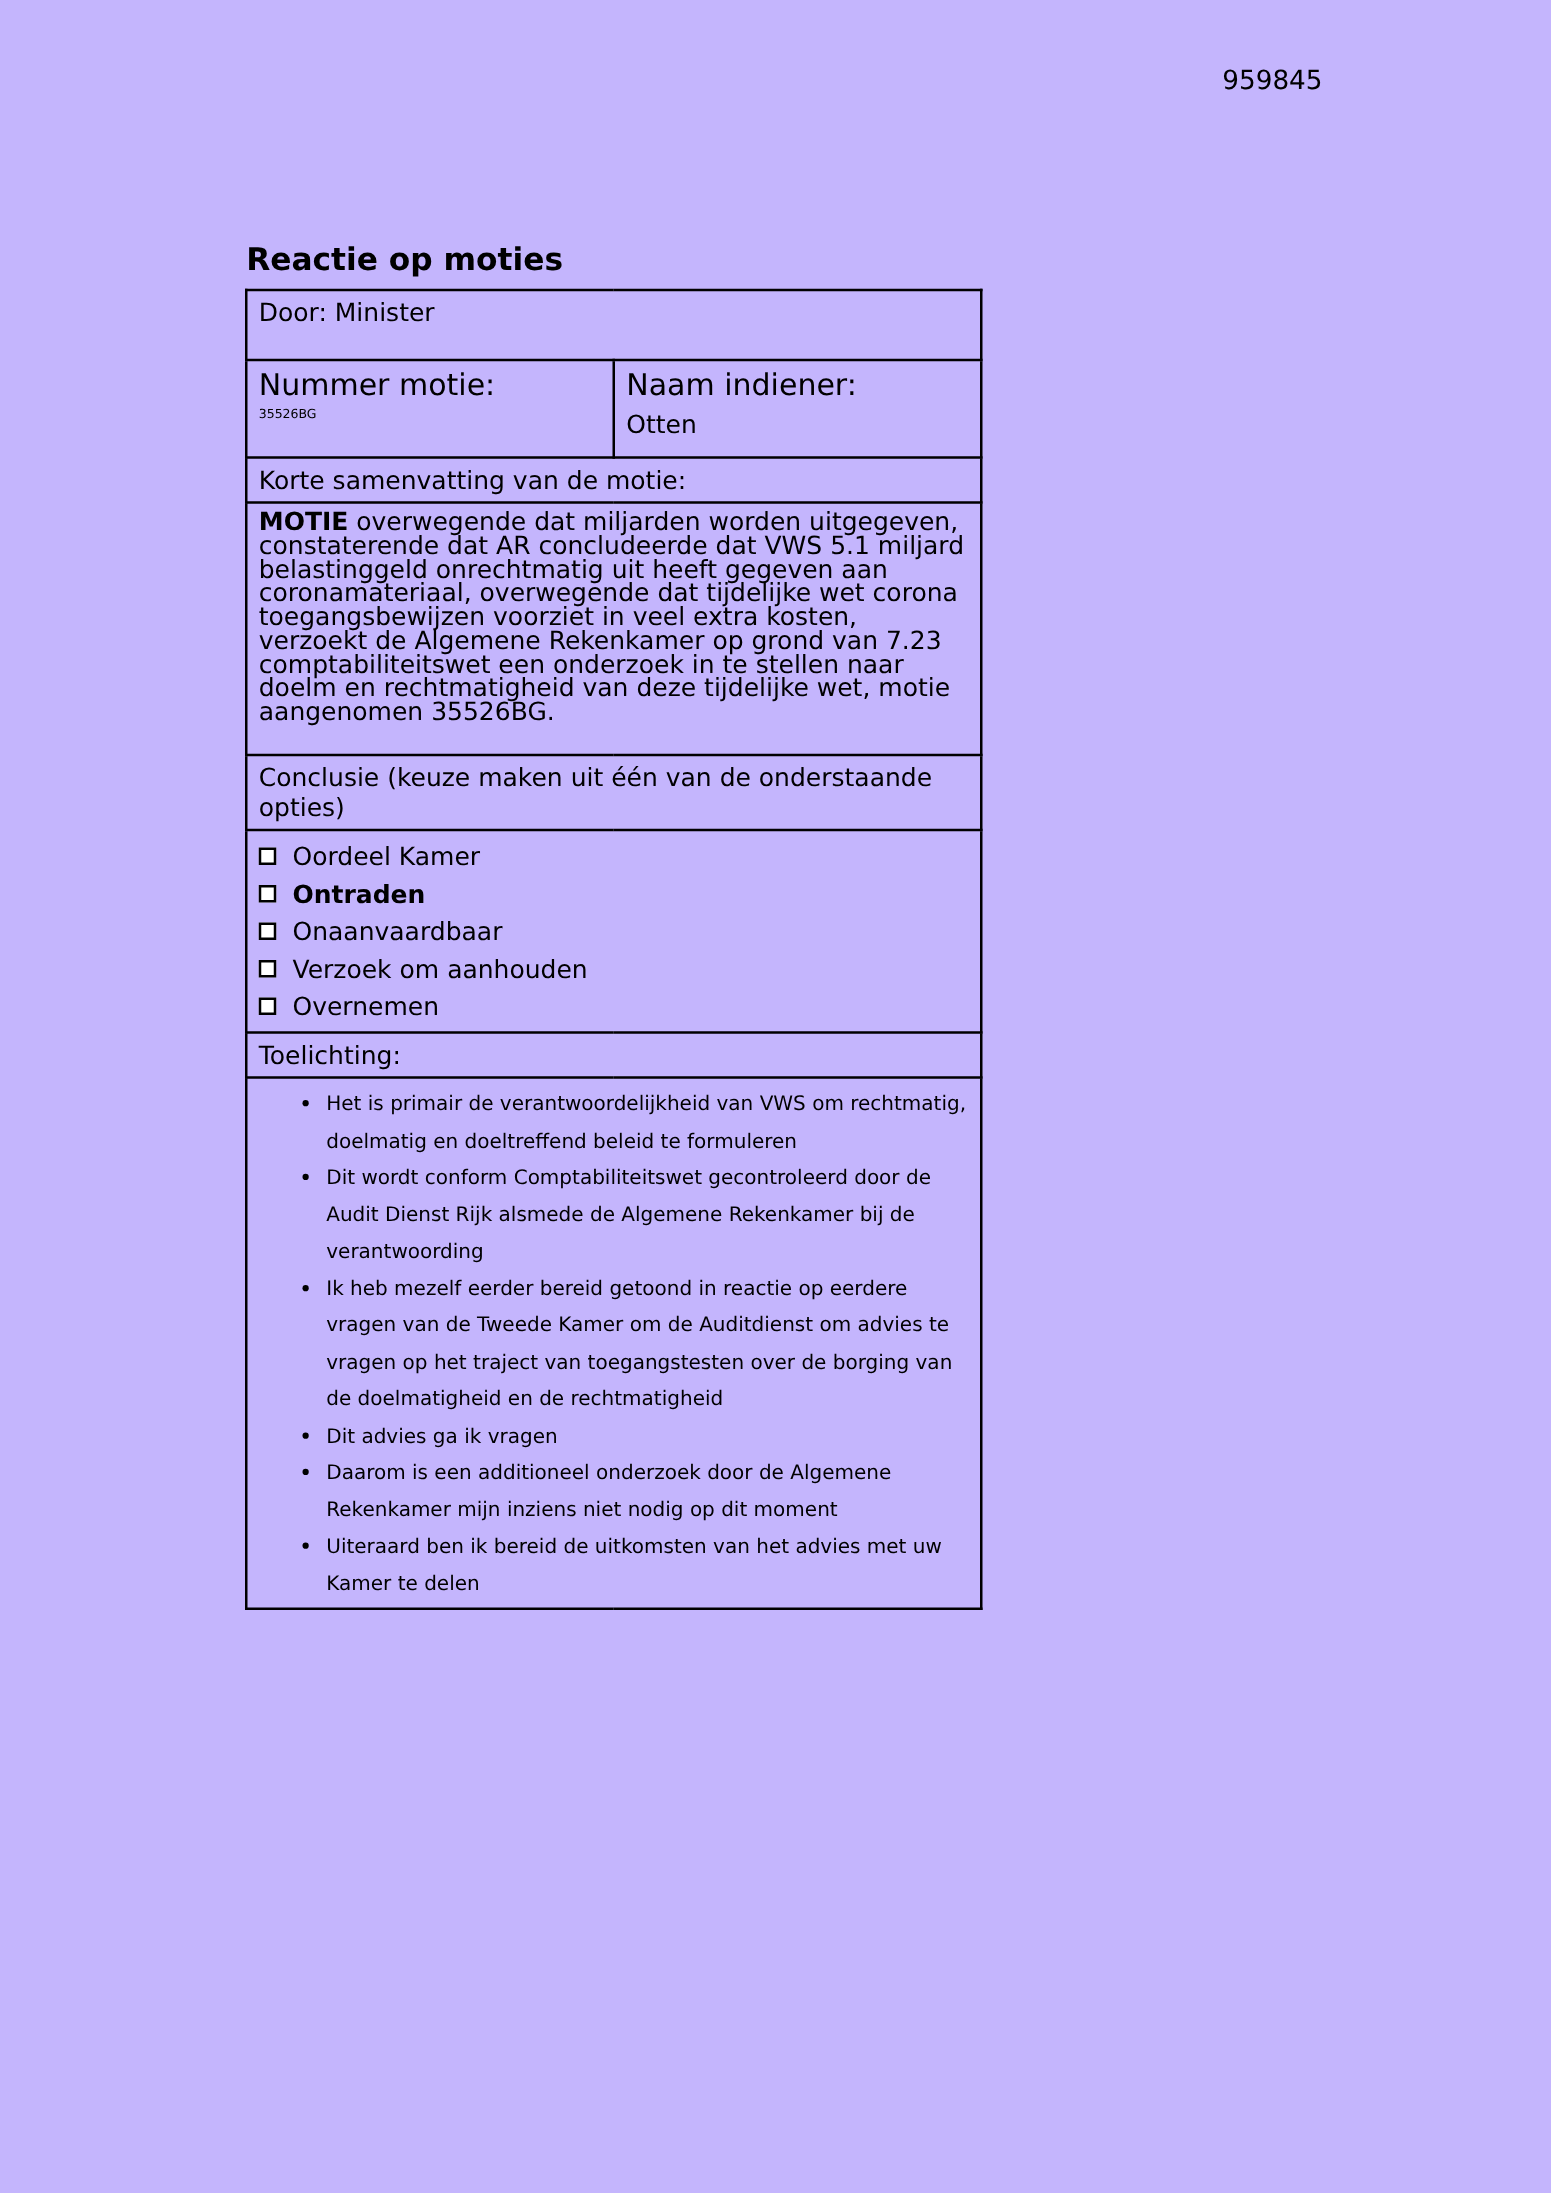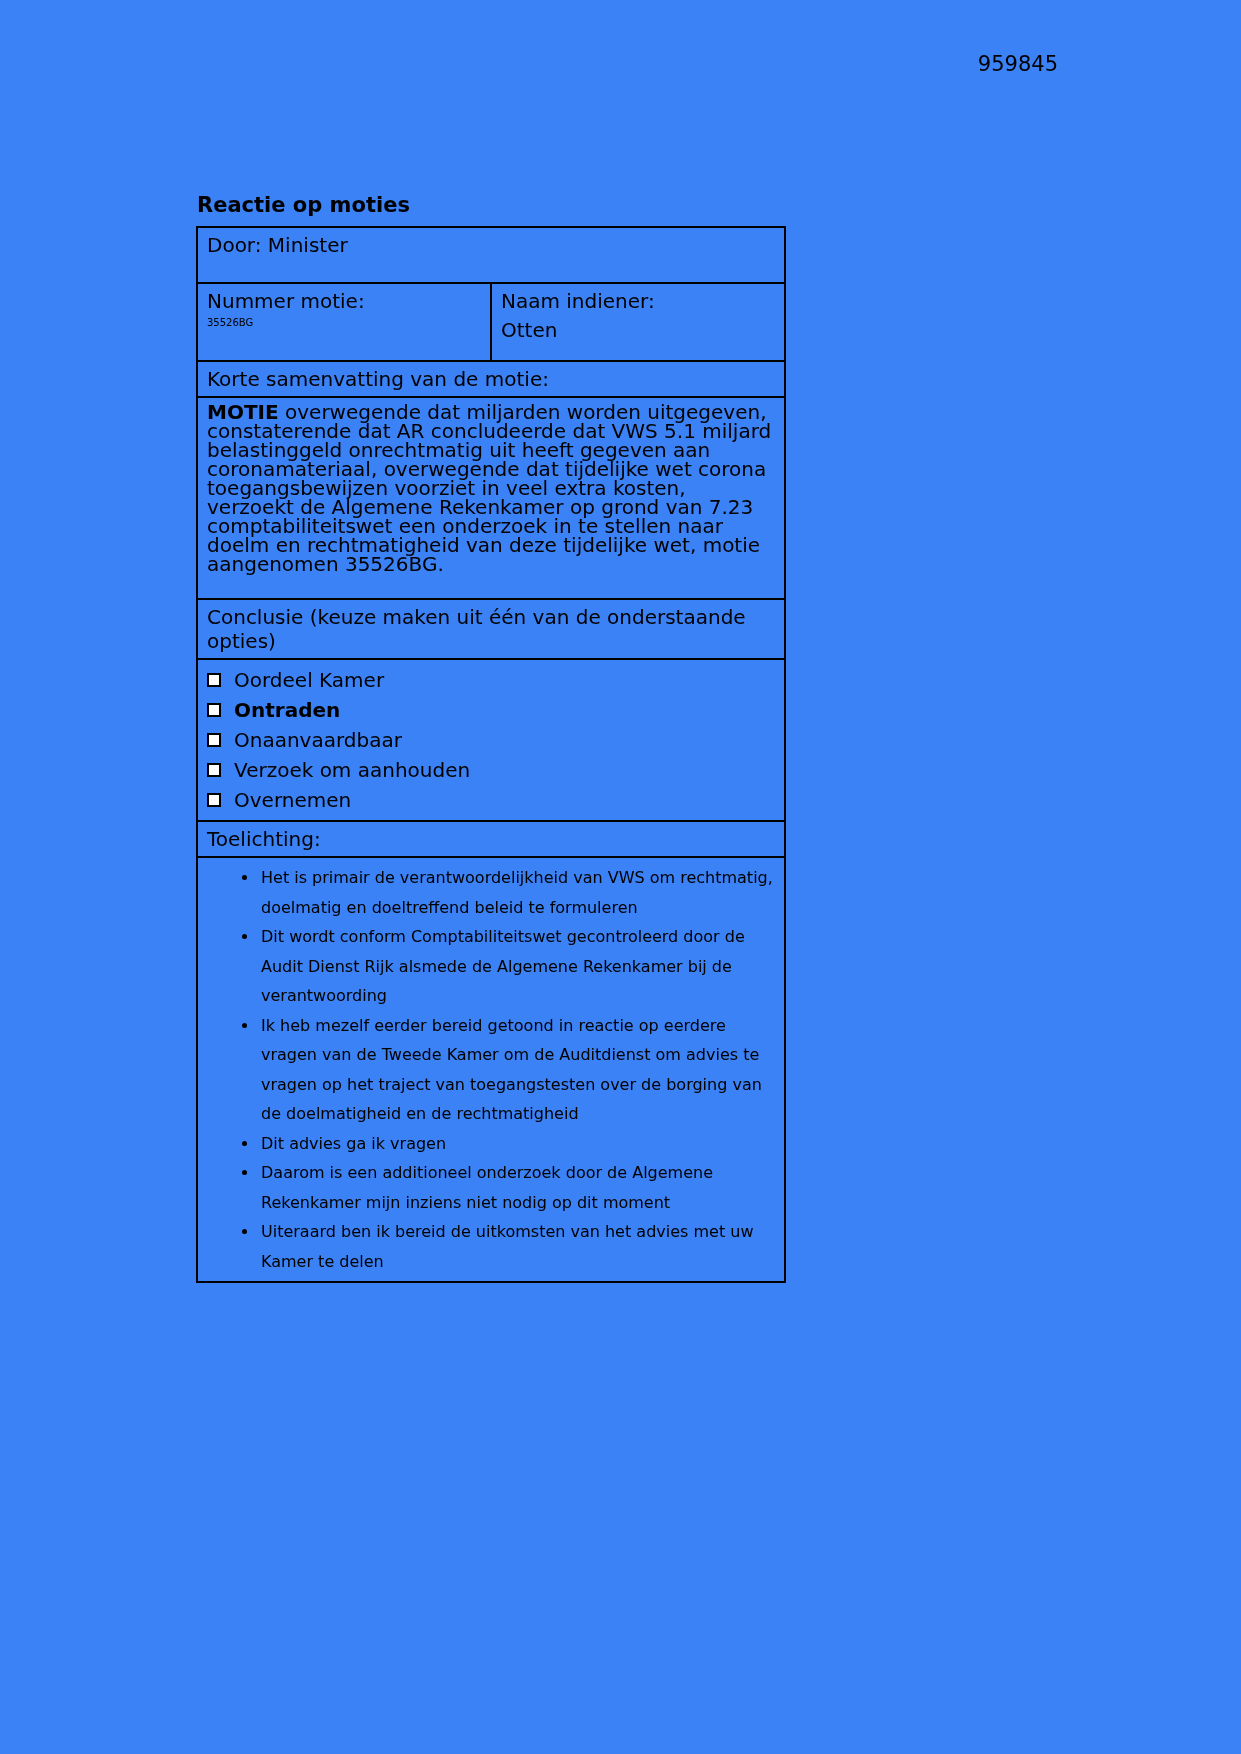--- a/index.html
+++ b/index.html
@@ -1,58 +1,58 @@
 <!DOCTYPE html>
 <html><head>
 <meta charset="utf-8">
 <style>
   * { box-sizing: border-box; }
   html, body { margin: 0; padding: 0; background: #ffffff; }
   .page {
     position: relative;
     width: 1241px;
     height: 1754px;
-    background: #3b82f6;
+    background: #c4b5fd;
     font-family: "DejaVu Sans", "Liberation Sans", sans-serif;
     color: #000000;
     overflow: hidden;
   }
   .doc-number {
     position: absolute;
     top: 52px;
     right: 183px;
     font-size: 21px;
   }
   .content {
     position: absolute;
     left: 196px;
     top: 193px;
     width: 722px;
   }
   .title {
-    font-size: 21px;
+    font-size: 25px;
     font-weight: 700;
     margin: 0 0 9px 1px;
   }
   table.form {
     border-collapse: collapse;
     width: 590px;
     table-layout: fixed;
   }
   table.form td {
     border: 2px solid #000000;
     vertical-align: top;
     font-size: 20px;
     padding: 5px 9px;
     overflow: hidden;
   }
   td.door { height: 56px; }
   td.num  { width: 359px; height: 78px; }
   td.name { height: 78px; }
-  .cell-label { font-size: 20px; }
+  .cell-label { font-size: 24px; }
   .sub-value  { font-size: 10px; margin-top: 4px; }
   .name-value { font-size: 20px; margin-top: 5px; }
   td.section-header { height: 31px; padding: 3px 9px; }
   td.summary {
     height: 202px;
     font-size: 13.5px;
     line-height: 19px;
     padding: 4px 8px;
     margin-left: 23px;
   }

